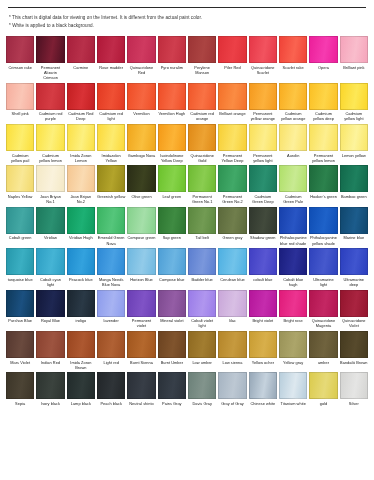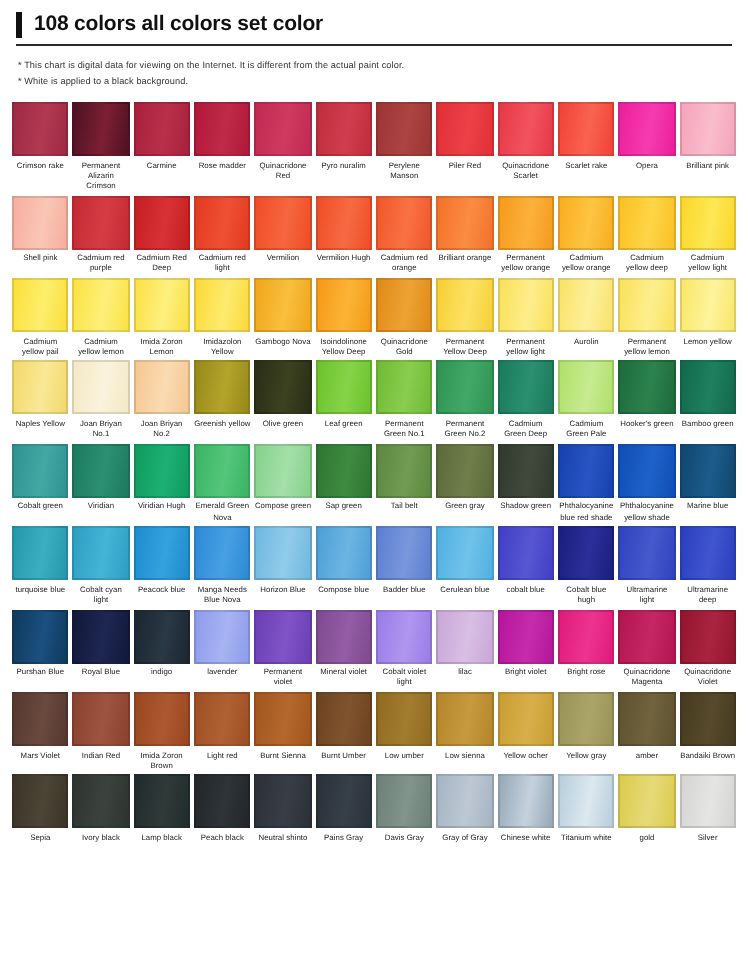--- a/index.html
+++ b/index.html
@@ -80,24 +80,20 @@
     width: 100%;
     word-break: break-word;
     letter-spacing: 0.03px;
   }
 </style>
 </head>
 <body>
 
 <div id="page">
 
-  <div class="title-row">
-    <div class="title-bar"></div>
-    <div class="title-text">108 colors all colors set color</div>
-  </div>
   <div class="title-rule"></div>
 
   <div class="note">* This chart is digital data for viewing on the Internet. It is different from the actual paint color.</div>
   <div class="note">* White is applied to a black background.</div>
 
   <div class="grid" id="grid">
       <div class="row">
         <div class="cell">
           <div class="swatch" style="background: linear-gradient(100deg, rgb(158, 41, 67) 0%, rgb(177, 58, 82) 55%, rgb(158, 41, 67) 100%);"></div>
           <div class="label">Crimson rake</div>

